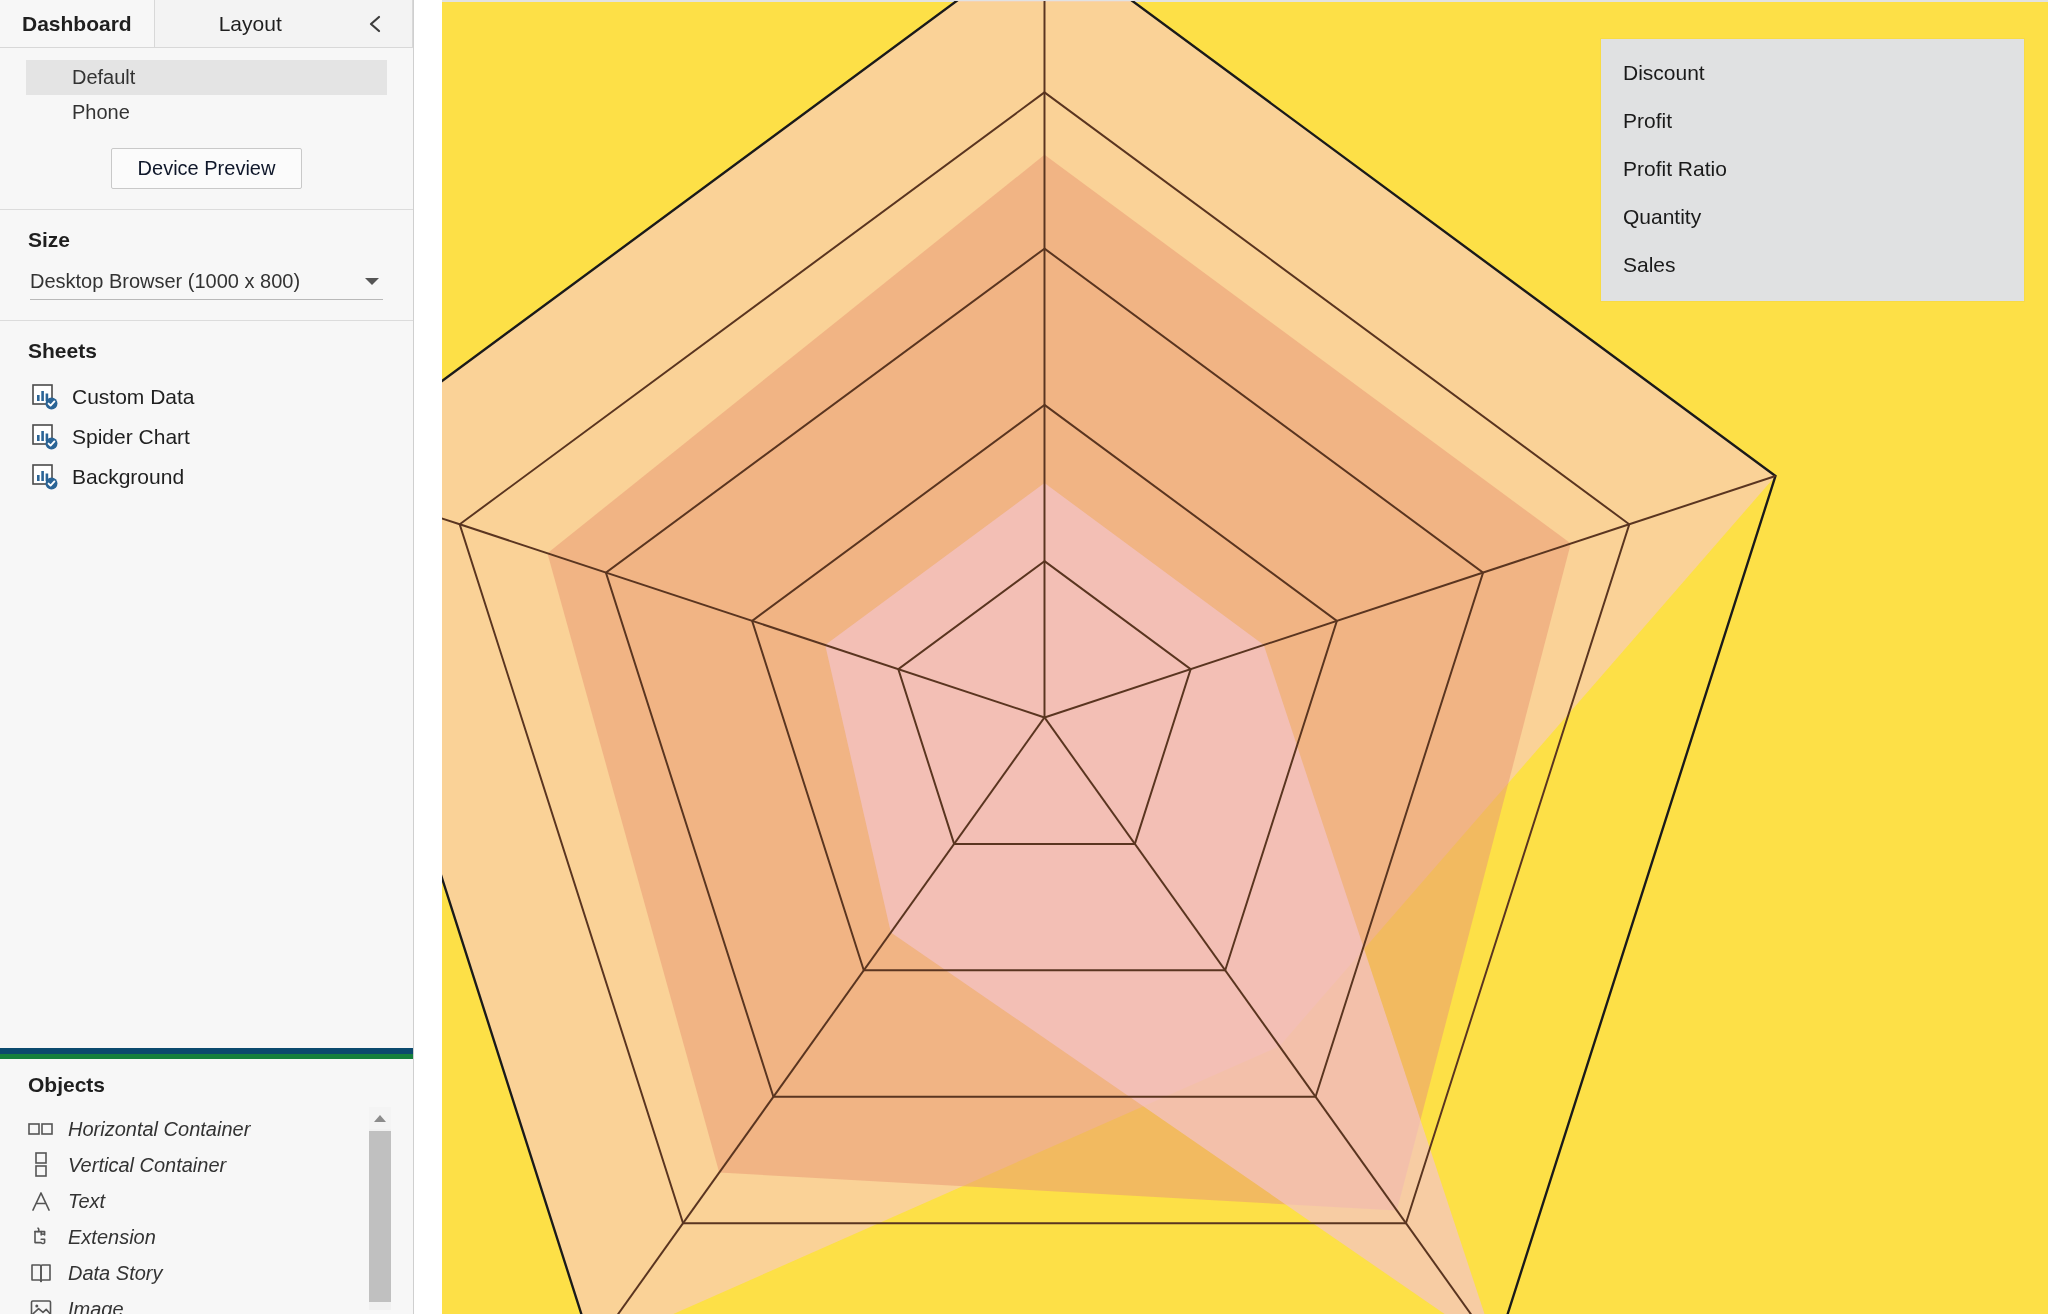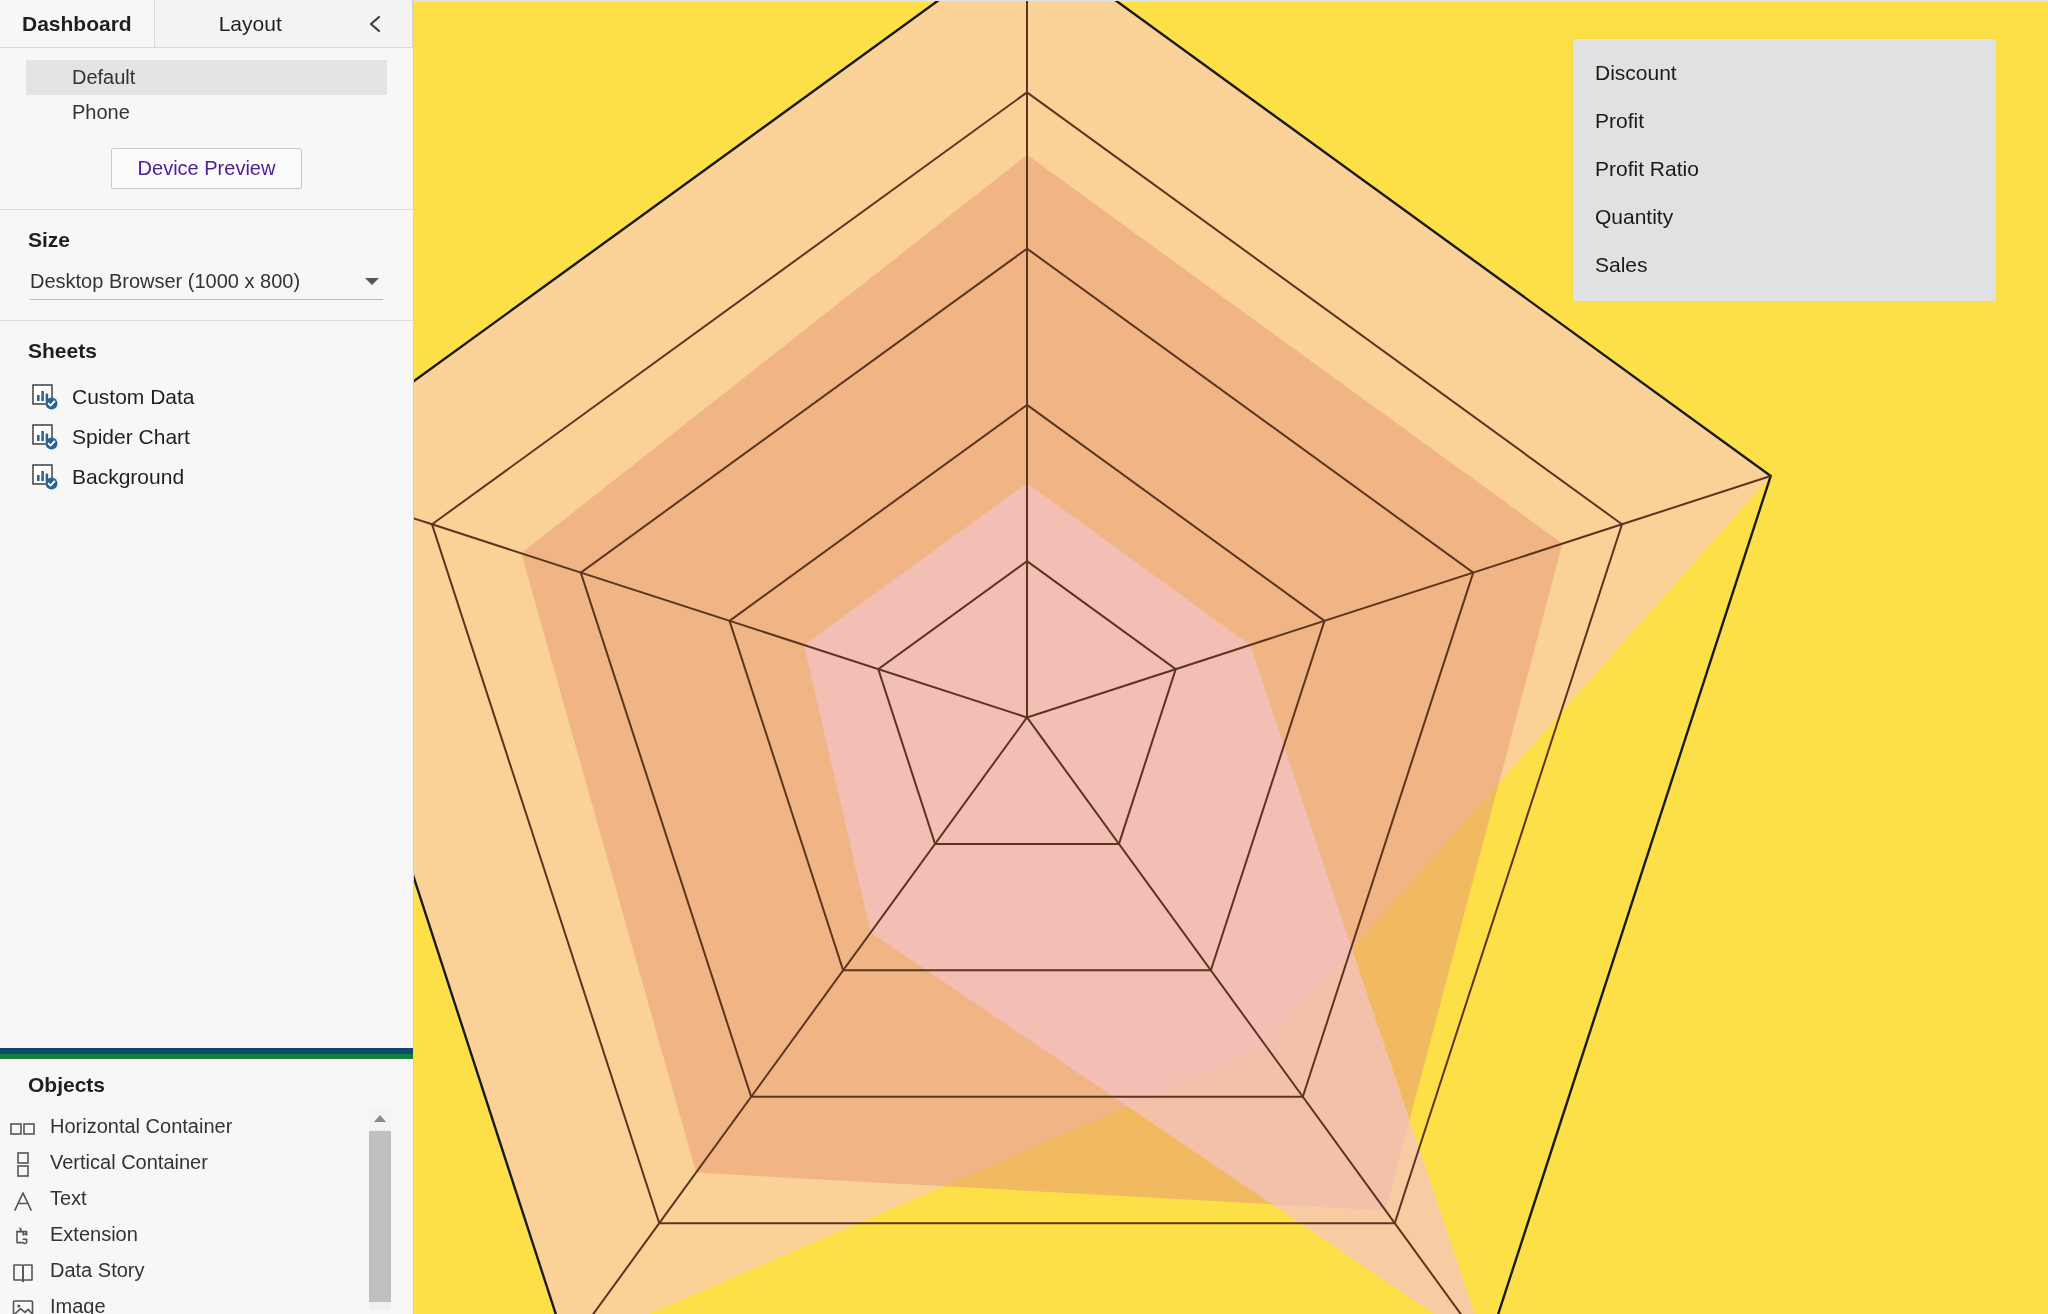--- a/index.html
+++ b/index.html
@@ -3,21 +3,21 @@
 <meta charset="utf-8">
 <title>Tableau Dashboard - Spider Chart</title>
 <style>
   * { box-sizing: border-box; margin: 0; padding: 0; }
   html, body {
     width: 2048px; height: 1314px;
     background: #ffffff;
     font-family: "Liberation Sans", sans-serif;
     overflow: hidden;
   }
-  #app { position: relative; width: 2048px; height: 1314px; display: flex; }
+  #app { position: relative; width: 2048px; height: 1314px; display: flex; gap: 28px; }
 
   
   .sidebar {
     width: 414px; height: 1314px;
     background: #f7f7f7;
     border-right: 1px solid #cfcfcf;
     position: relative;
     display: flex; flex-direction: column;
     flex: 0 0 414px;
   }
@@ -69,21 +69,21 @@
   .device-row {
     font-size: 20px; color: #333;
     padding: 6px 0 6px 46px;
     margin: 0 26px;
     cursor: default;
   }
   .device-row.selected { background: #e4e4e4; }
   .device-btn-wrap { display: flex; justify-content: center; margin-top: 18px; }
   .device-btn {
     font-family: "Liberation Sans", sans-serif;
-    font-size: 20px; color: #4c1d95;
+    font-size: 20px; color: #0f172a;
     background: #fbfbfb;
     border: 1px solid #c9c9c9;
     border-radius: 2px;
     padding: 8px 26px;
     cursor: pointer;
   }
 
   
   .sec { padding: 18px 0 14px 0; border-bottom: 1px solid #dcdcdc; }
   .sec-title {
@@ -108,23 +108,24 @@
     display: flex; align-items: center;
     padding: 5px 0 5px 30px;
     cursor: pointer;
   }
   .sheet-ico { width: 30px; height: 30px; margin-right: 12px; flex: 0 0 30px; }
   .sheet-label { font-size: 21px; color: #1f1f1f; }
 
   
   .objects-sec { height: 260px; min-height: 260px; position: relative; border-top: 5px solid #15803d; padding-top: 14px; }
   .obj-item {
-    display: flex; 
-    padding: 4px 0 4px 8px;
-    cursor: pointer;
+    display: flex; align-items: center;
+    padding: 4px 0 4px 26px;
+    cursor: pointer;
+    font-style: italic;
   }
   .obj-ico { width: 30px; height: 28px; margin-right: 12px; flex: 0 0 30px; display:flex; align-items:center; justify-content:center; }
   .obj-label { font-size: 20px; color: #333; }
 
   .objscroll {
     position: absolute; right: 22px; top: 48px;
     width: 22px; bottom: 4px;
     background: #f1f1f1;
   }
   .objscroll .uparrow {

